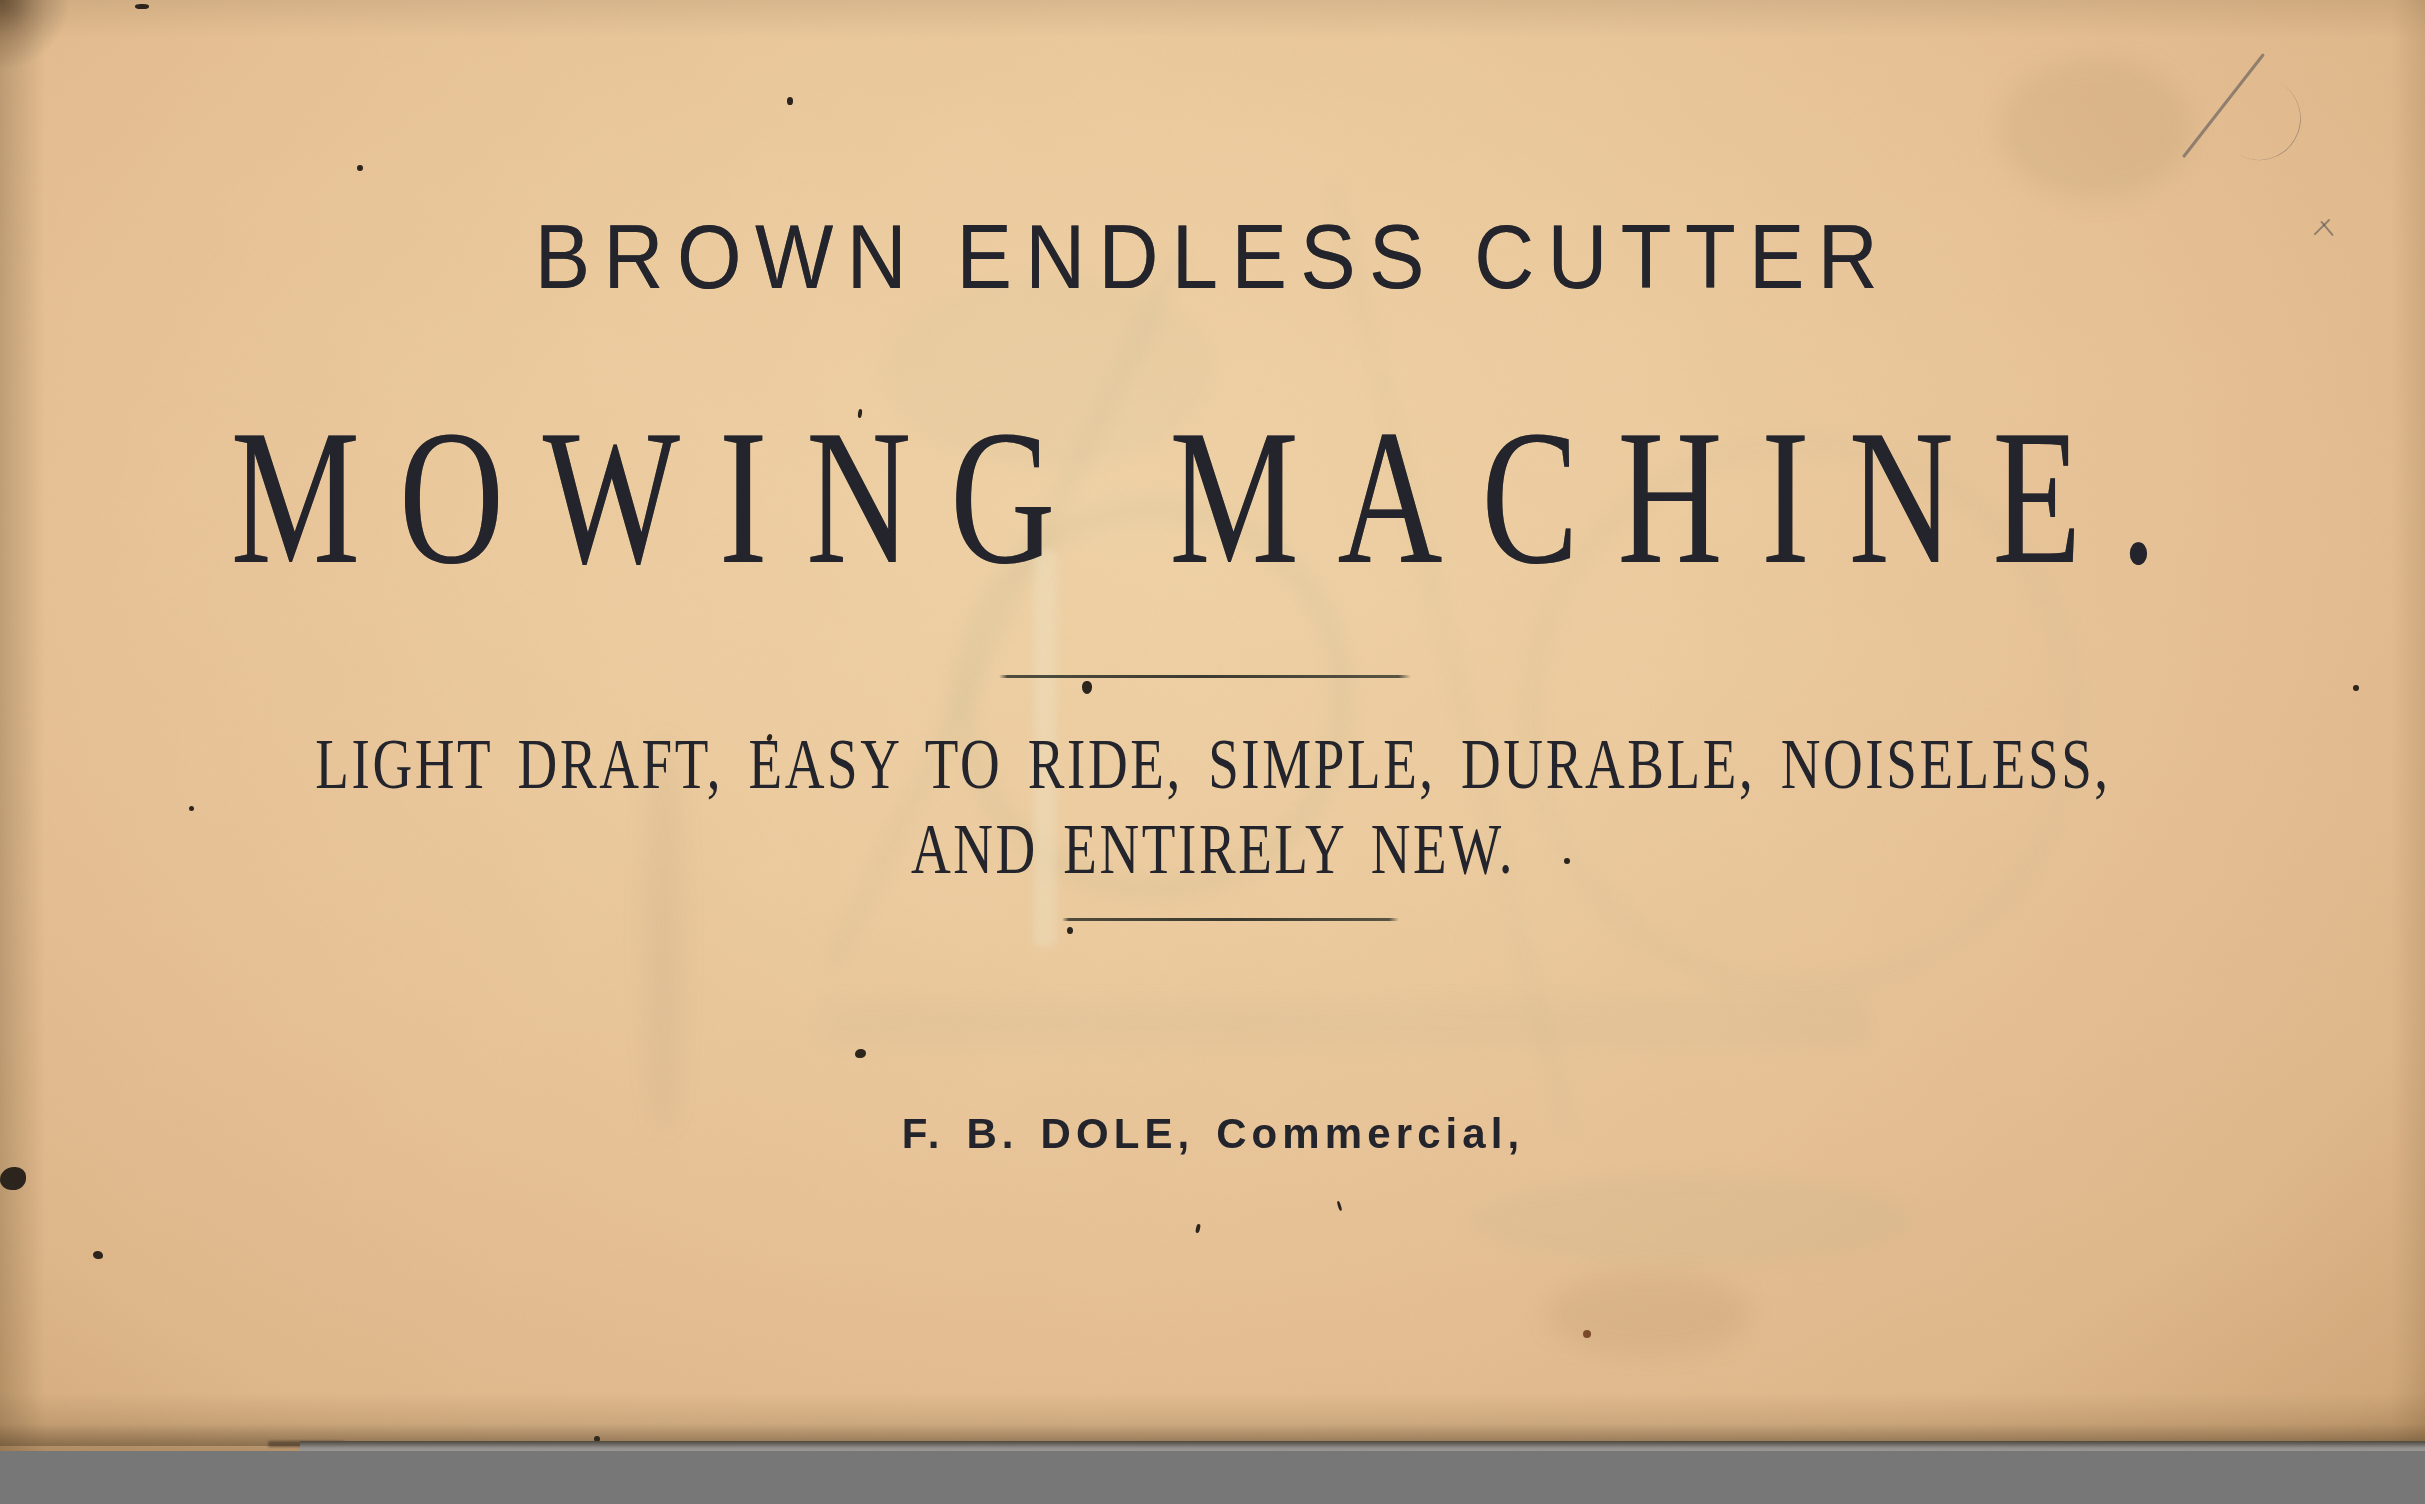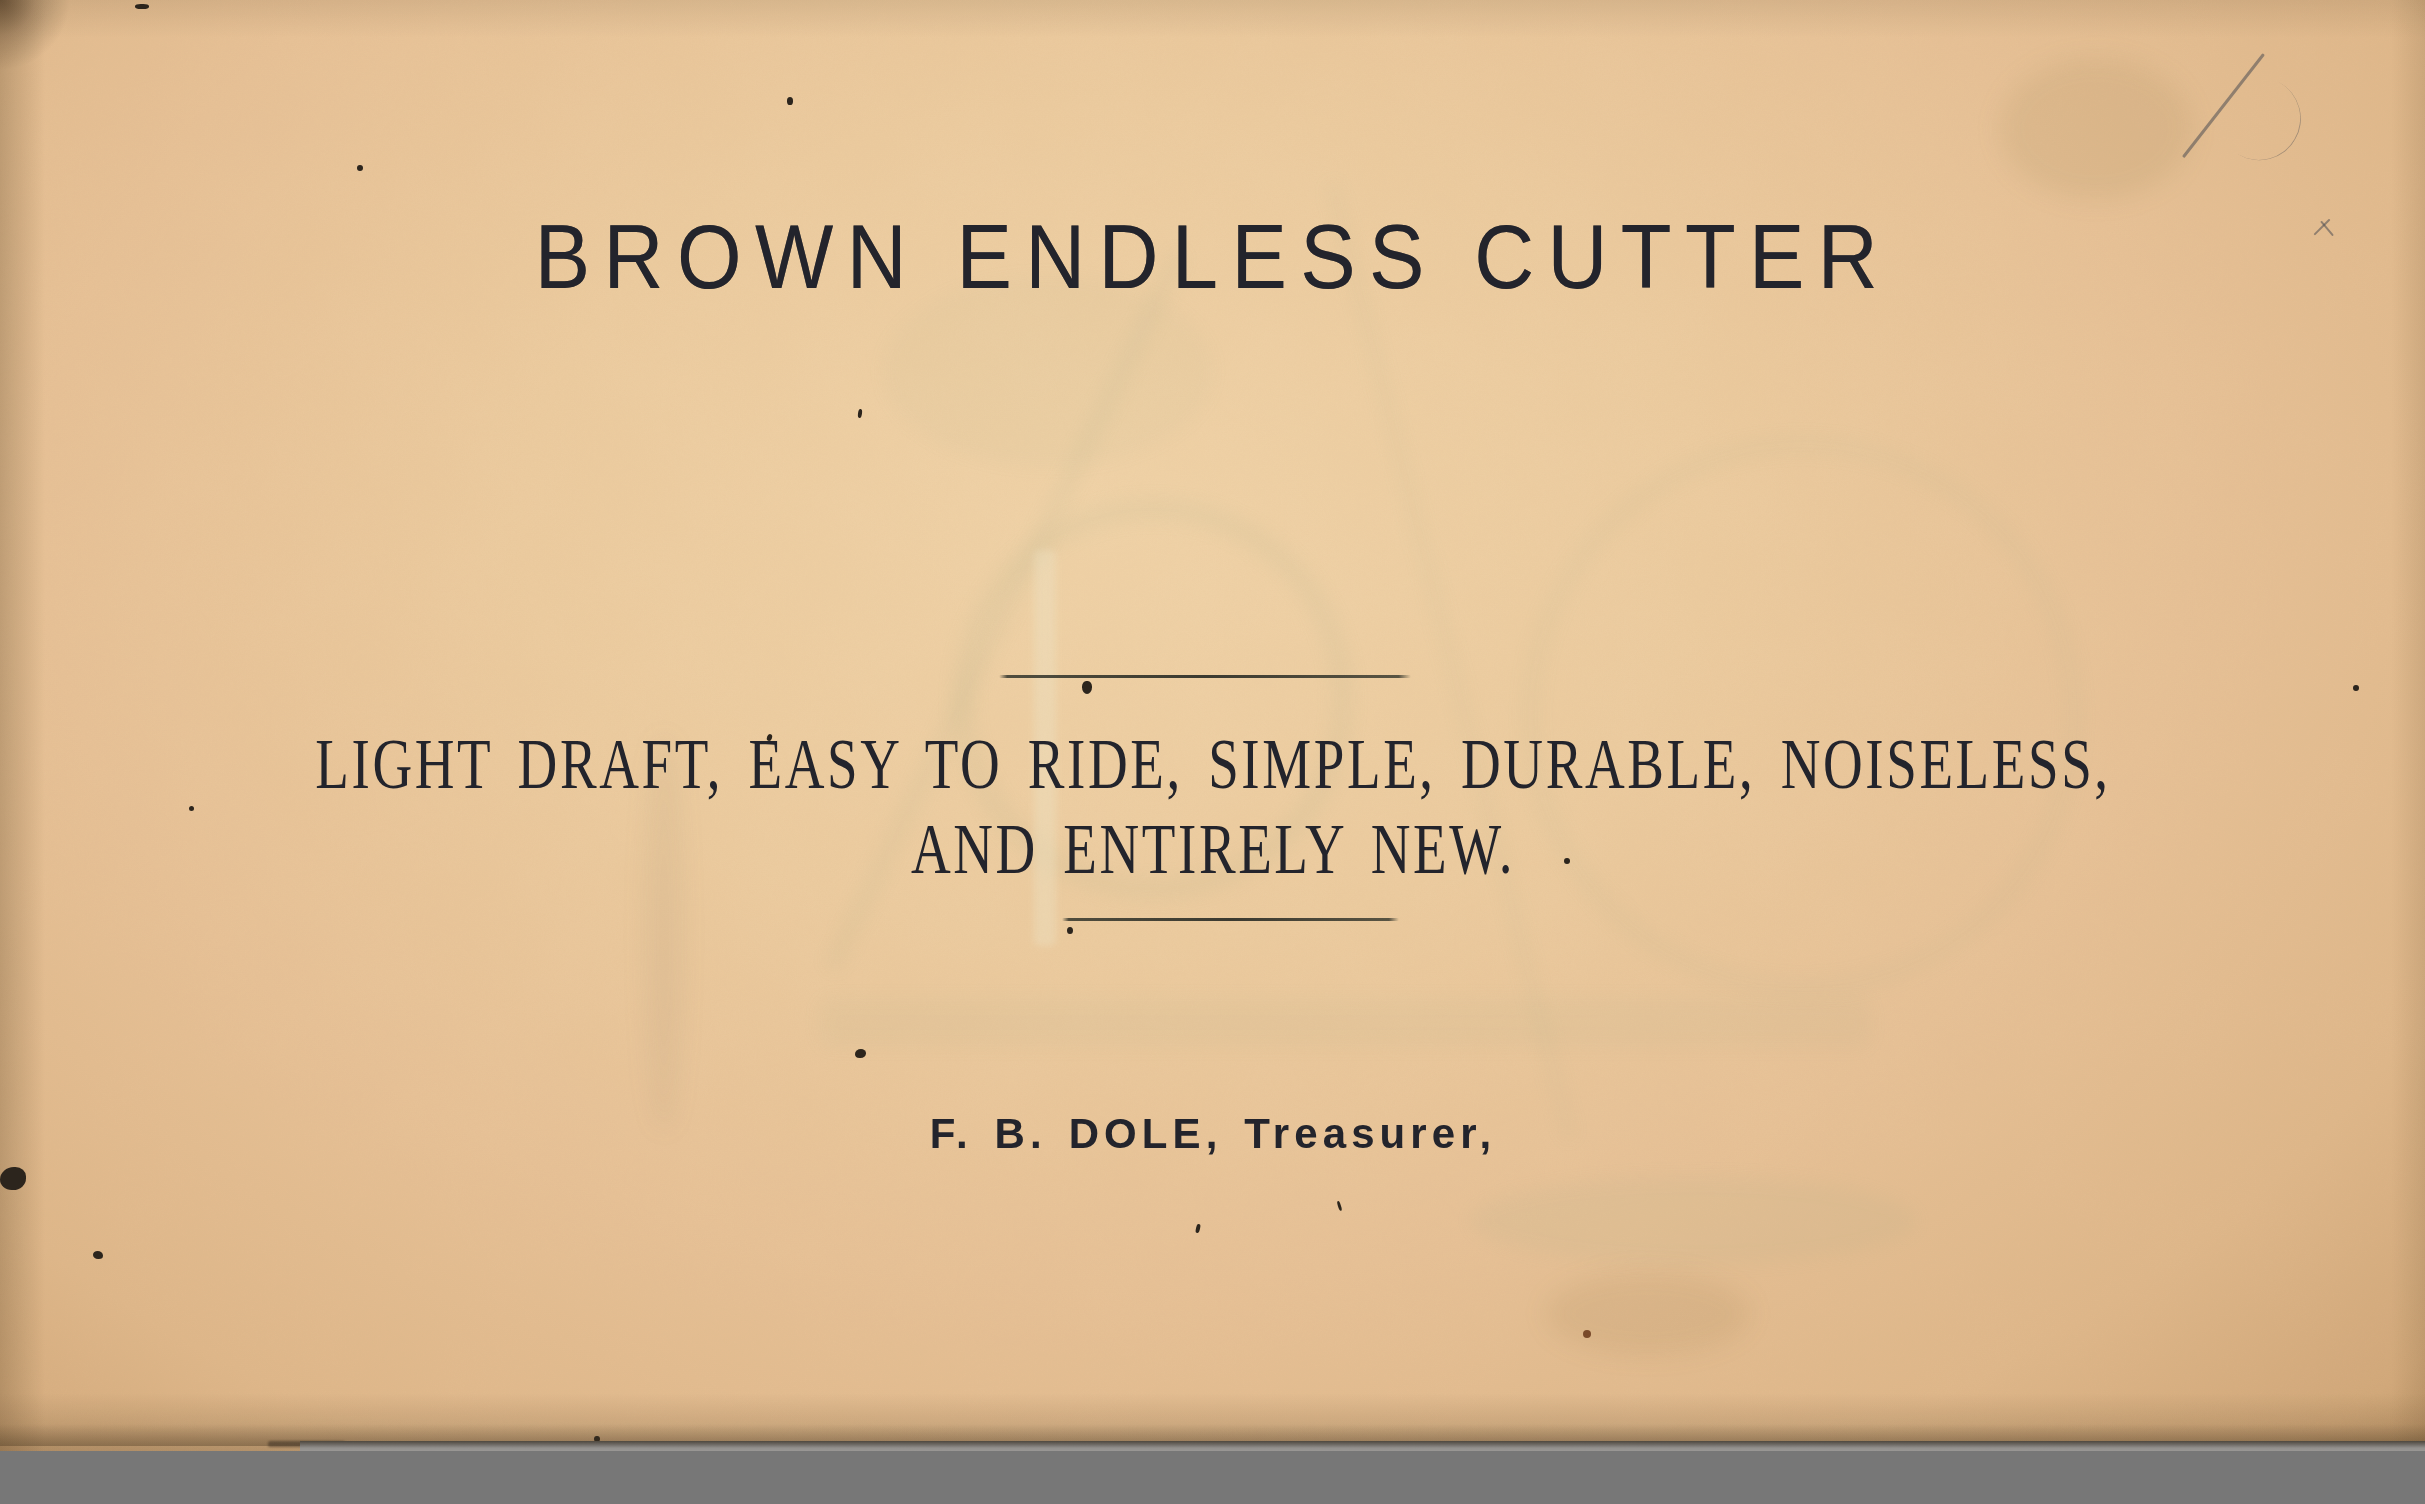--- a/index.html
+++ b/index.html
@@ -77,35 +77,38 @@
     <div class="ghost g-bar" style="left:818px;top:997px;width:1054px;height:51px;opacity:.07;"></div>
     <div class="ghost g-blob" style="left:882px;top:275px;width:332px;height:192px;opacity:.06;"></div>
     <div class="ghost g-blob" style="left:1470px;top:1176px;width:447px;height:89px;opacity:.10;"></div>
     <div class="ghost g-streak" style="left:1034px;top:550px;width:22px;height:396px;opacity:.45;filter:blur(3.8px);"></div>
   </div>
 
   <div class="txt t-heading">
     <span>BROWN ENDLESS CUTTER</span>
   </div>
 
+  <div class="txt t-title">
+    <span>MOWING MACHINE.</span>
+  </div>
 
   <div class="rule rule-1"></div>
 
   <div class="txt t-sub1">
     <span>LIGHT DRAFT, EASY TO RIDE, SIMPLE, DURABLE, NOISELESS,</span>
   </div>
   <div class="txt t-sub2">
     <span>AND ENTIRELY NEW.</span>
   </div>
 
   <div class="rule rule-2"></div>
 
 
   <div class="txt t-treasurer">
-    <span>F. B. DOLE, Treasurer,</span>
+    <span>F. B. DOLE, Commercial,</span>
   </div>
 
 
   <div class="stain" style="left:2000px;top:58px;width:192px;height:141px;background:rgba(150,120,70,.12);"></div>
   <div class="stain" style="left:1546px;top:1272px;width:204px;height:83px;background:rgba(140,110,60,.10);"></div>
   <div class="stain" style="left:645px;top:735px;width:38px;height:396px;background:rgba(130,120,90,.08);"></div>
 
   <div class="speck soft" style="left:0px;top:1167px;width:25.6px;height:23px;border-radius:60% 45% 55% 50%;"></div>
   <div class="speck" style="left:93px;top:1251px;width:10.2px;height:8.3px;border-radius:50% 60% 45% 55%;"></div>
   <div class="speck" style="left:1082px;top:681px;width:9.6px;height:12.8px;border-radius:50% 50% 60% 60%;"></div>

